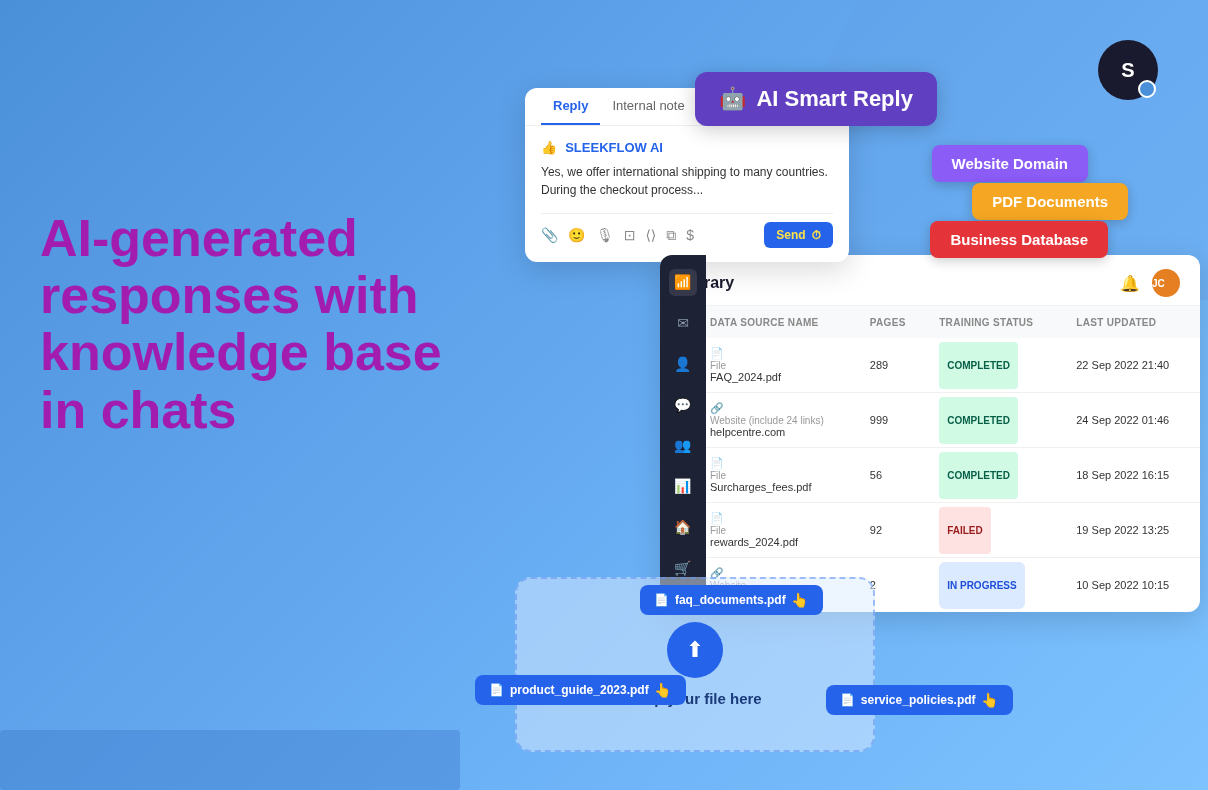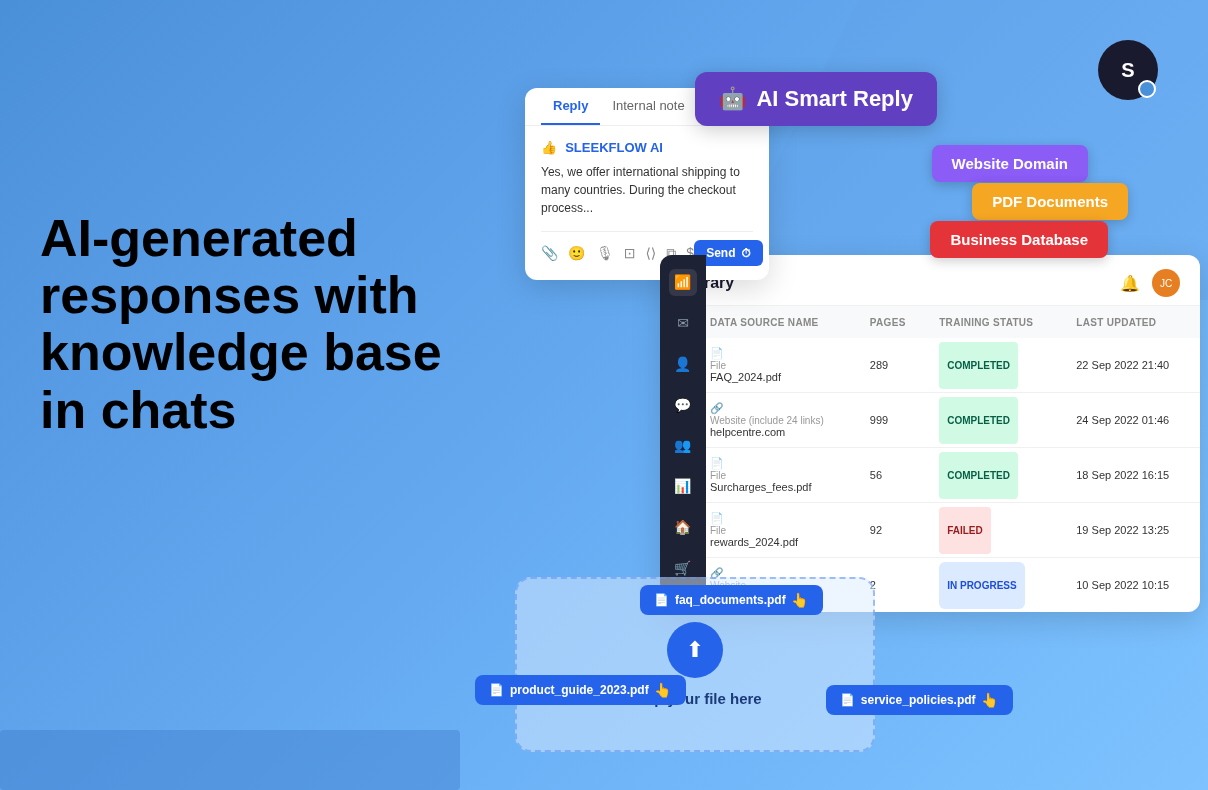--- a/index.html
+++ b/index.html
@@ -29,21 +29,21 @@
       border-radius: 4px;
       z-index: 0;
     }
 
     
     .hero-text {
       position: absolute;
       left: 40px;
       top: 210px;
       z-index: 10;
-      color: #000000;
+      color: #a21caf;
     }
     .hero-text h1 {
       font-size: 52px;
       font-weight: 800;
       line-height: 1.1;
       max-width: 470px;
     }
 
     
     .top-avatar {
@@ -102,21 +102,21 @@
     }
     .tag-website { top: 145px; background: #8b5cf6; right: 120px; }
     .tag-pdf { top: 183px; background: #f5a623; right: 80px; }
     .tag-business { top: 221px; background: #e5333a; right: 100px; }
 
     
     .reply-panel {
       position: absolute;
       top: 88px;
       left: 525px;
-      width: 244px;
+      width: 324px;
       background: white;
       border-radius: 12px;
       box-shadow: 0 8px 30px rgba(0,0,0,0.15);
       z-index: 15;
       overflow: hidden;
     }
     .reply-panel .tabs {
       display: flex;
       border-bottom: 1px solid #eee;
       padding: 0 16px;
@@ -152,21 +152,21 @@
     .reply-panel .toolbar {
       display: flex; align-items: center; justify-content: space-between;
       border-top: 1px solid #eee;
       padding: 8px 0 0;
     }
     .reply-panel .toolbar-icons {
       display: flex; gap: 10px; color: #888; font-size: 14px;
     }
     .reply-panel .send-btn {
       background: #2563eb;
-      color: #ffffff;
+      color: #fde047;
       border-radius: 6px;
       padding: 6px 12px;
       font-size: 12px;
       font-weight: 600;
       display: flex; align-items: center; gap: 6px;
     }
 
     
     .library-panel {
       position: absolute;
@@ -188,22 +188,22 @@
       display: flex; align-items: center; justify-content: space-between;
     }
     .library-panel .lib-header .header-right {
       display: flex; align-items: center; gap: 12px;
     }
     .bell-icon { font-size: 16px; color: #888; }
     .jc-avatar {
       width: 28px; height: 28px;
       background: #e67e22;
       border-radius: 50%;
-      display: flex; align-items: center; justify-content: center;
-      color: white; font-size: 10px; font-weight: 400;
+      display: flex; align-items: center; 
+      color: white; font-size: 10px; font-weight: 700;
     }
     .library-panel table {
       width: 100%;
       border-collapse: collapse;
       font-size: 11px;
     }
     .library-panel thead th {
       background: #f8f9fa;
       padding: 8px 12px;
       text-align: left;

